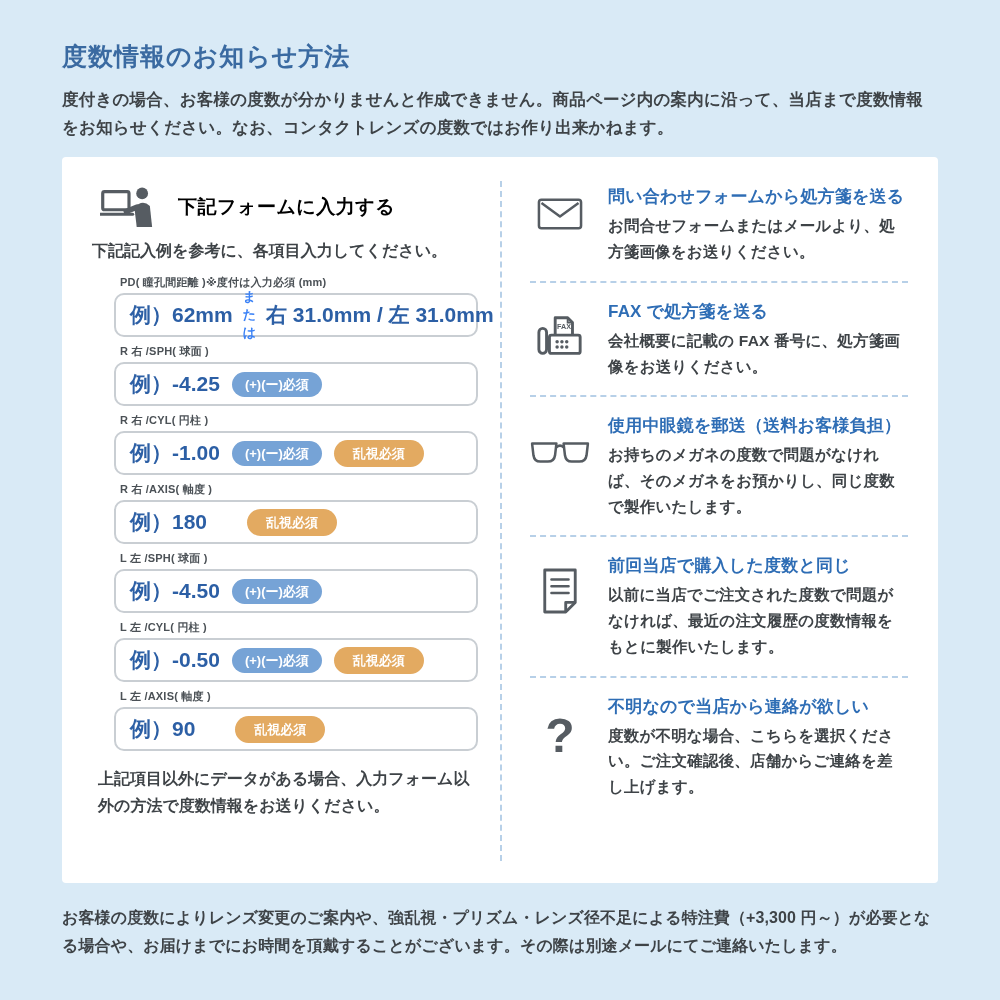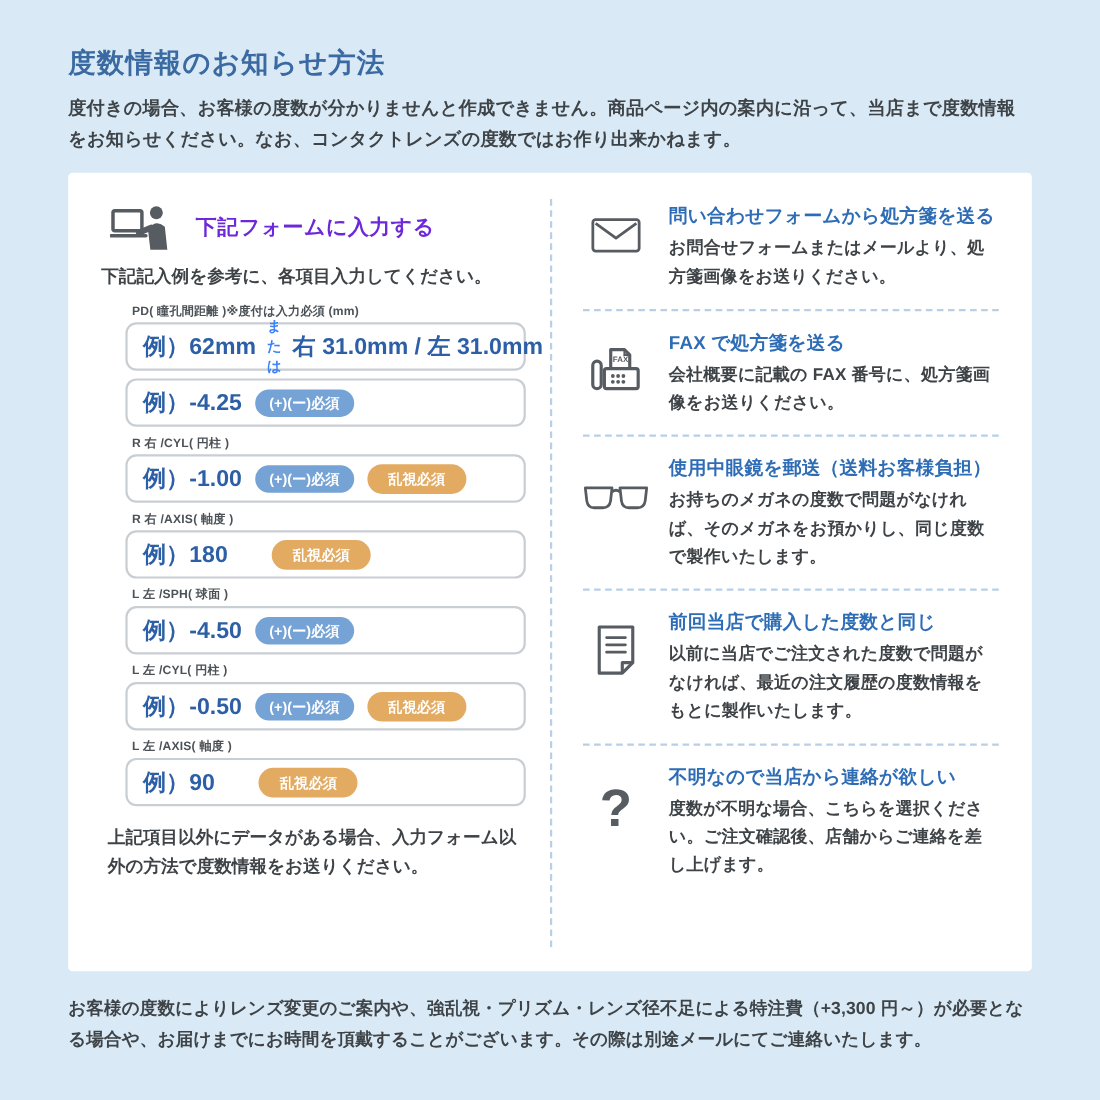--- a/index.html
+++ b/index.html
@@ -29,21 +29,21 @@
   }
 
   
   .left-col {
     flex:0 0 410px; width:410px;
     padding-right:22px;
     border-right:2px dashed #b7d0e8;
   }
   .col-header { display:flex; align-items:center; gap:20px; margin:4px 0 12px 8px; }
   .col-header-icon { width:58px; height:44px; display:flex; align-items:center; justify-content:center; }
-  .col-header-title { font-size:19px; font-weight:800; color:#6d28d9; letter-spacing:0.5px; }
+  .col-header-title { font-size:19px; font-weight:800; color:#000000; letter-spacing:0.5px; }
 
   .instruction { font-size:16px; font-weight:600; margin:0 0 13px; }
 
   .fields { margin-left:22px; }
   .field-label {
     font-size:11px; font-weight:700; color:#4b5156;
     margin:0 0 3px 6px; letter-spacing:0.2px;
   }
   .field-box {
     height:44px; border:2px solid #c9ced3; border-radius:10px;
@@ -114,20 +114,21 @@
         <div class="field">
           <div class="field-label">PD( 瞳孔間距離 )※度付は入力必須 (mm)</div>
           <div class="field-box">
             <span class="ex">例）62mm</span>
             <span class="ex-small">または</span>
             <span class="ex">右 31.0mm / 左 31.0mm</span>
           </div>
         </div>
 
         <div class="field">
+          <div class="field-label">R 右 /SPH( 球面 )</div>
           <div class="field-box">
             <span class="ex">例）-4.25</span>
             <span class="badge blue">(+)(ー)必須</span>
           </div>
         </div>
 
         <div class="field">
           <div class="field-label">R 右 /CYL( 円柱 )</div>
           <div class="field-box">
             <span class="ex">例）-1.00</span>

